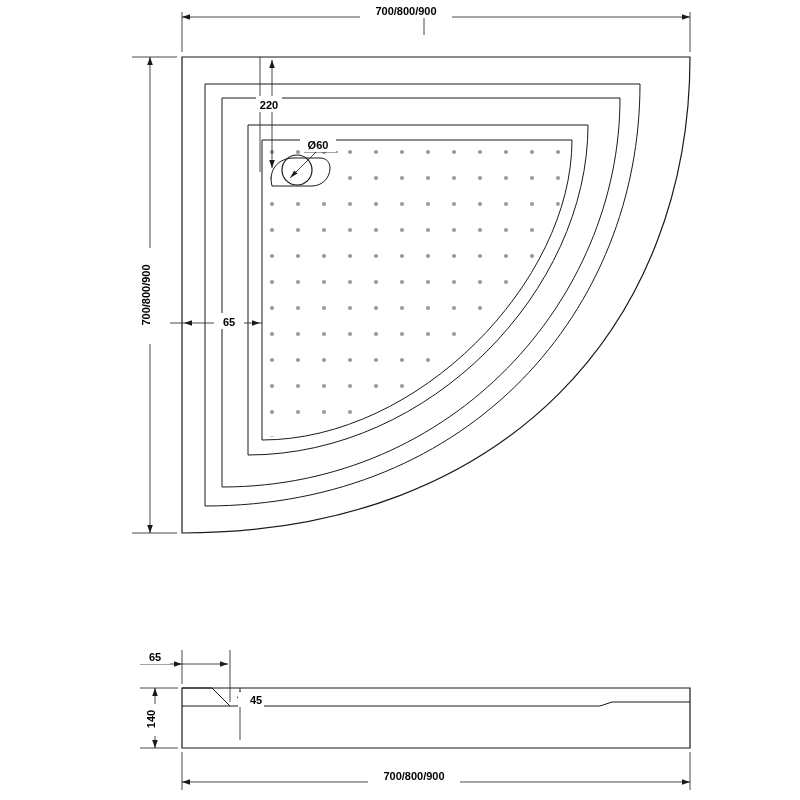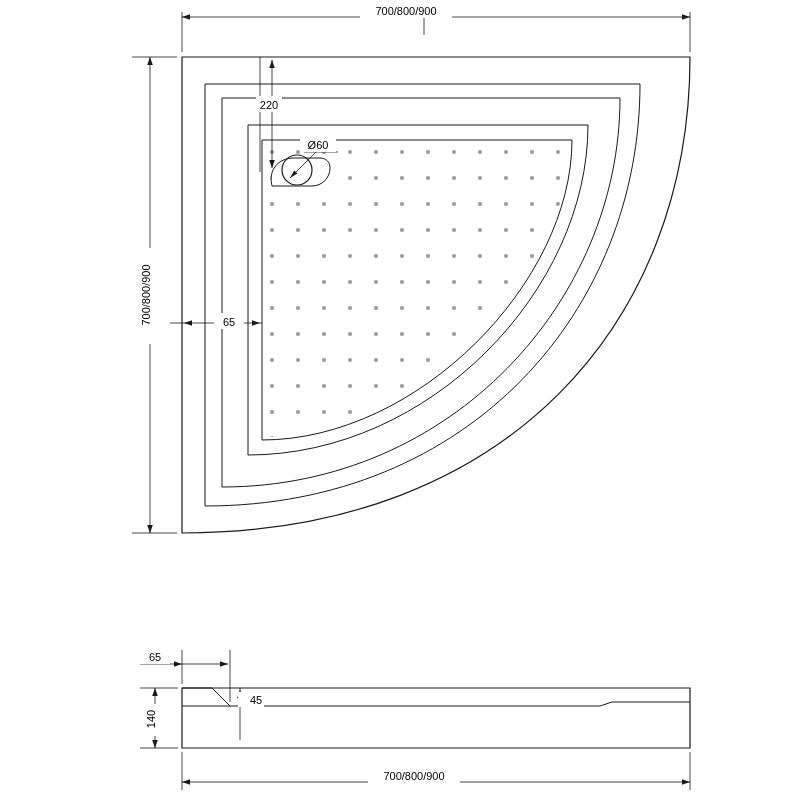--- a/index.html
+++ b/index.html
@@ -11,20 +11,21 @@
     width: 800px;
     height: 800px;
     font-family: "Liberation Sans", sans-serif;
     color: #000000;
     overflow: hidden;
   }
   #stage {
     position: relative;
     width: 800px;
     height: 800px;
+    font-weight: bold;
   }
   svg.drawing {
     position: absolute;
     top: 0;
     left: 0;
     width: 800px;
     height: 800px;
   }
   .dimtext {
     font-family: "Liberation Sans", sans-serif;

